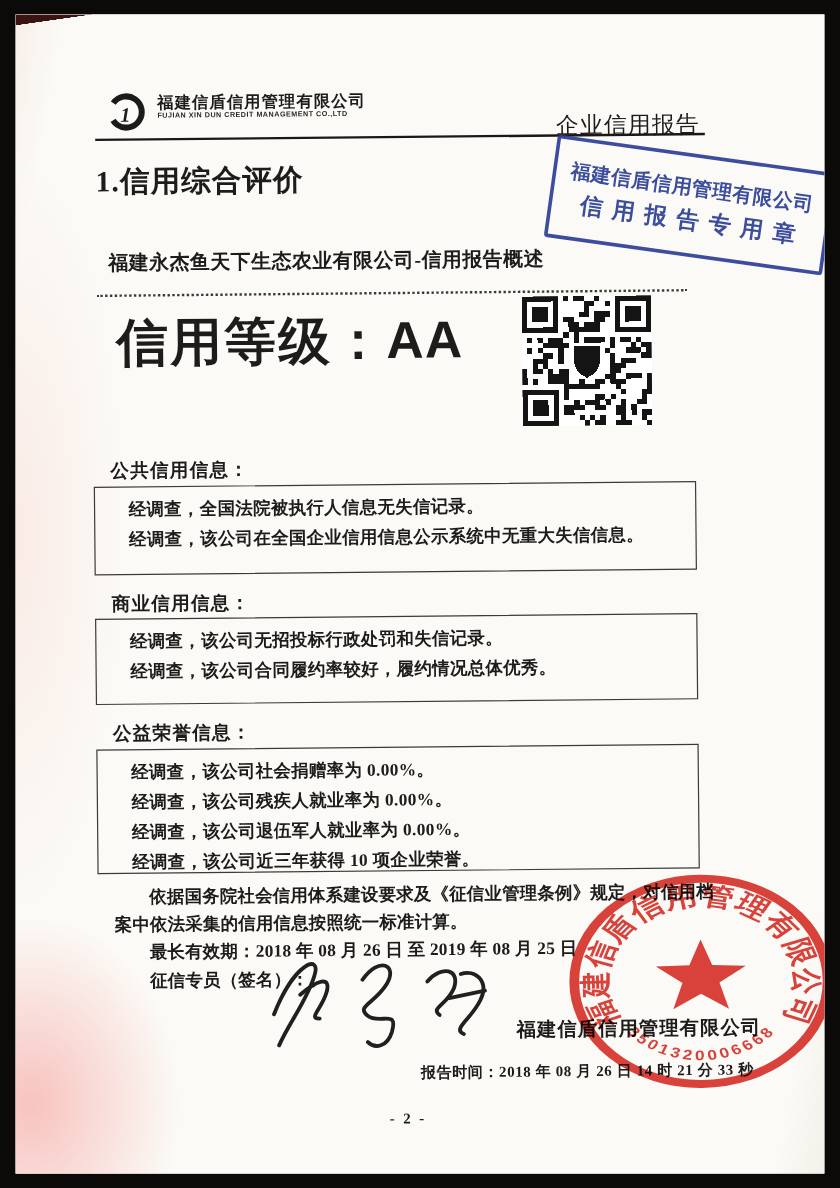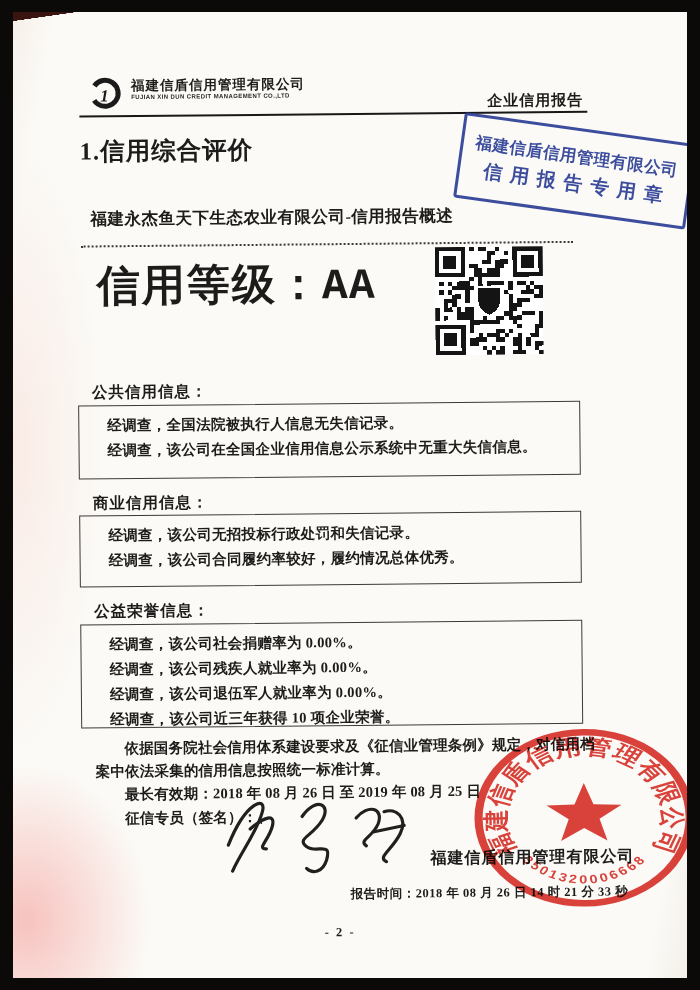--- a/index.html
+++ b/index.html
@@ -20,41 +20,41 @@
     content:"";position:absolute;left:0;top:0;width:70px;height:10px;
     background:linear-gradient(to bottom right,#3a1410 45%,transparent 46%);
   }
   .tilt{position:absolute;inset:0;transform:rotate(-0.55deg);transform-origin:50% 50%;}
 
   
   .logo{position:absolute;left:75px;top:61px;}
   .hco{position:absolute;left:122px;top:64px;line-height:1.15;}
   .hco .cn{font-size:13.5px;font-weight:bold;letter-spacing:1px;}
   .hco .en{font-size:6px;font-weight:bold;letter-spacing:.4px;color:#2a2a2a;font-family:"Liberation Sans",sans-serif;}
-  .doctype{position:absolute;right:100px;top:81px;font-size:15px;font-weight:bold;letter-spacing:1px;}
+  .doctype{position:absolute;right:100px;top:81px;font-size:19px;font-weight:normal;letter-spacing:1px;}
   .hrule{position:absolute;left:70px;top:101px;width:508px;border-top:2.5px solid #181818;}
 
   .title{position:absolute;left:70px;top:120px;font-size:24.5px;font-weight:bold;letter-spacing:1px;}
 
   
   .bstamp{
     position:absolute;left:448px;top:118px;width:234px;height:86px;
     border:3px solid var(--stamp-blue,#2c3e96);border-radius:3px;
     transform:rotate(8.5deg);color:var(--stamp-blue,#2c3e96);
     display:flex;flex-direction:column;justify-content:center;align-items:center;
     opacity:.92;background:rgba(255,255,255,0);
   }
   .bstamp .l1{font-size:16.5px;font-weight:bold;white-space:nowrap;letter-spacing:.5px;}
   .bstamp .l2{font-size:19px;font-weight:bold;white-space:nowrap;letter-spacing:8px;margin-top:3px;text-indent:8px;}
 
   .subtitle{position:absolute;left:80px;top:194px;font-size:16.5px;font-weight:bold;letter-spacing:.5px;}
   .dotrule{position:absolute;left:70px;top:231px;width:492px;border-top:2.5px dotted #3a3a3a;}
 
   .rating{position:absolute;left:86px;top:243px;font-size:43px;font-weight:bold;letter-spacing:2px;white-space:nowrap;}
-  .rating .val{font-family:Liberation Mono, monospace;font-weight:bold;letter-spacing:1px;}
+  .rating .val{font-family:Liberation Sans, sans-serif;font-weight:bold;letter-spacing:1px;}
 
   .qr{position:absolute;left:424px;top:236px;width:108px;height:108px;}
 
   .sec-h{position:absolute;left:80px;font-size:15.5px;font-weight:bold;letter-spacing:1px;}
   .ibox{
     position:absolute;left:66px;width:502px;border:1.5px solid #3c3a38;
     padding:7px 16px 4px 28px;font-size:14.5px;font-weight:600;line-height:1.72;
     letter-spacing:.3px;
   }
   .ibox div{white-space:nowrap;}

